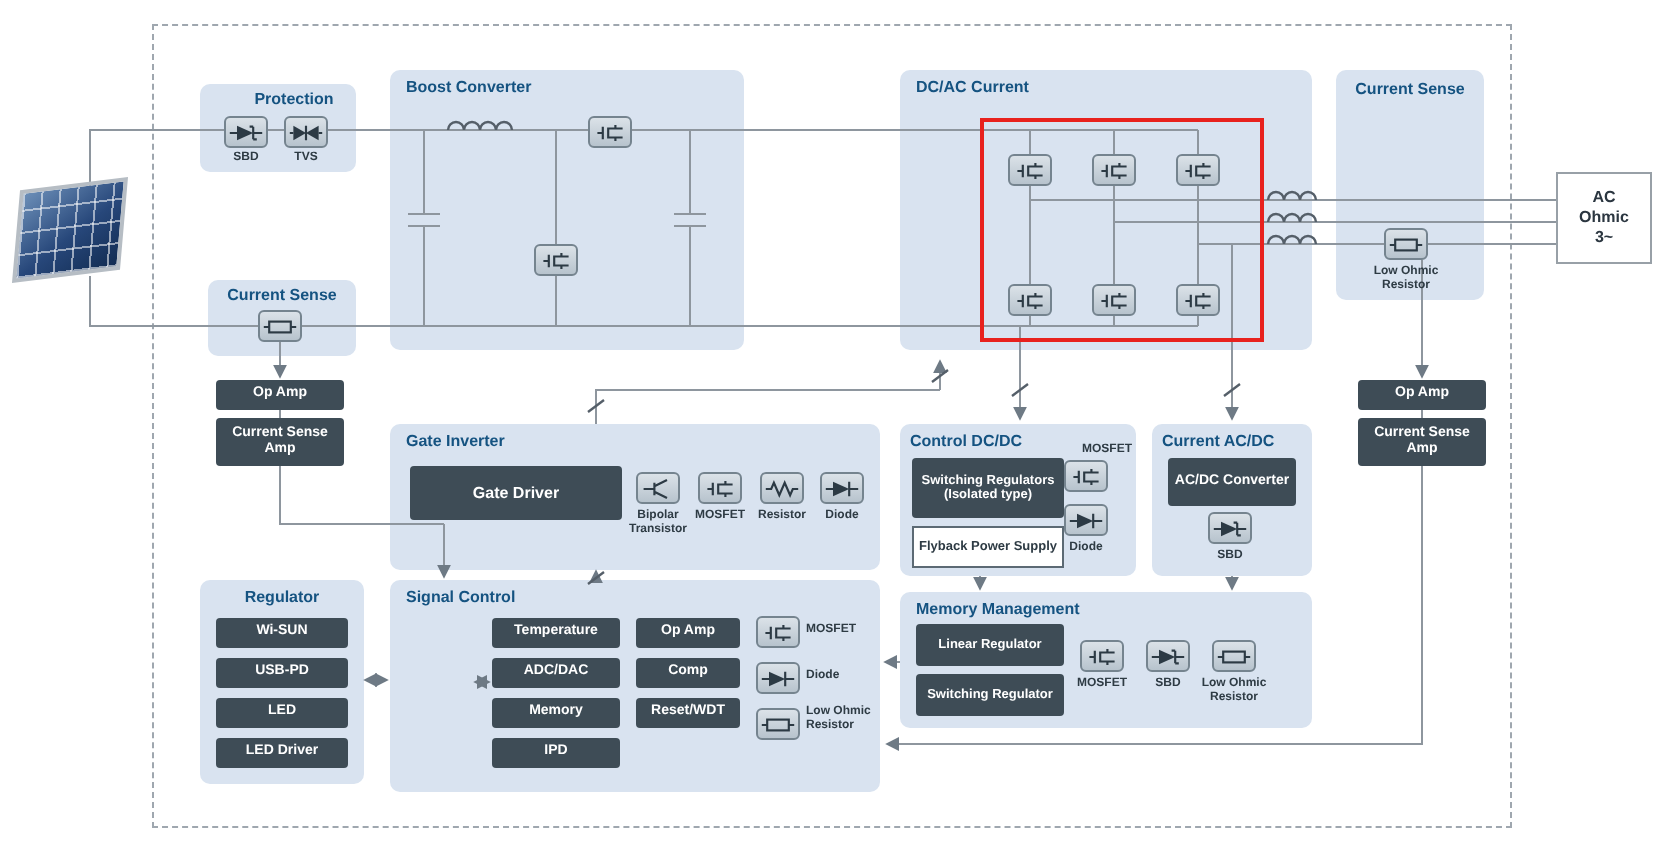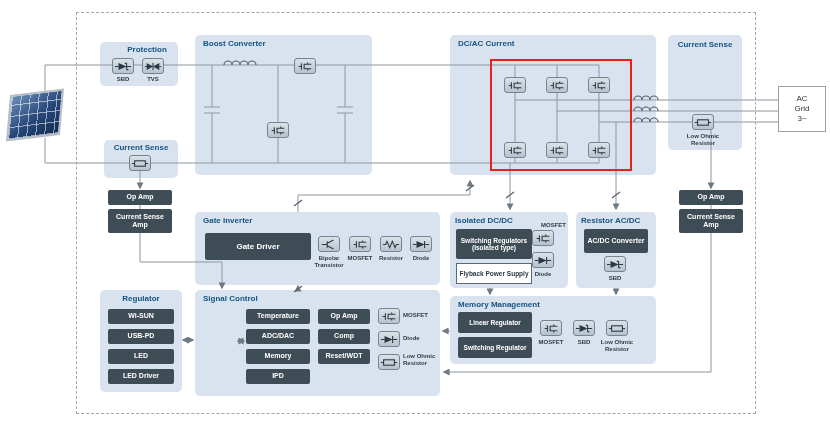--- a/index.html
+++ b/index.html
@@ -17,21 +17,21 @@
   .clabel{position:absolute;font-size:6px;font-weight:bold;color:#2e3b44;text-align:center;z-index:3;line-height:1.1}
   .clabel.l{text-align:left}
   svg.wires{position:absolute;left:0;top:0;z-index:2;pointer-events:none}
   .redbox{position:absolute;left:490px;top:59px;width:142px;height:112px;border:2.5px solid #e8211d;z-index:5}
   .solar{position:absolute;left:8px;top:92px;width:54px;height:46px;z-index:3;border:2px solid #b6bdc4;transform:skewY(-7deg) skewX(-5deg);
     background-image:
       repeating-linear-gradient(90deg, rgba(255,255,255,.55) 0 1px, transparent 1px 9px),
       repeating-linear-gradient(0deg, rgba(255,255,255,.55) 0 1px, transparent 1px 11px),
       linear-gradient(145deg,#6c8fb8 0%,#27477a 55%,#122c52 100%);}
   .acgrid{position:absolute;left:778px;top:86px;width:48px;height:46px;background:#fff;border:1.5px solid #98a0a7;z-index:3;
-    display:flex;flex-direction:column;align-items:center;justify-content:center;color:#2b3640;font-size:8px;font-weight:normal;line-height:1.25}
+    display:flex;flex-direction:column;align-items:center;justify-content:center;color:#2b3640;font-size:8px;font-weight:bold;line-height:1.25}
 </style>
 </head>
 <body>
 
 <div class="stage">
 
   <div class="dashed"></div>
   <div class="solar"></div>
 
   <div class="panel" style="left:100px;top:42px;width:78px;height:44px"></div>
@@ -86,22 +86,22 @@
       <path d="M294 206l8 -6M466 191l8 -6M506 198l8 -6M612 198l8 -6M294 292l8 -6"></path>
     </g>
   </svg>
 
   <div class="ptitle ctr" style="left:100px;top:45px;width:94px">Protection</div>
   <div class="ptitle" style="left:203px;top:39px">Boost Converter</div>
   <div class="ptitle" style="left:458px;top:39px">DC/AC Current</div>
   <div class="ptitle ctr" style="left:668px;top:40px;width:74px">Current Sense</div>
   <div class="ptitle ctr" style="left:104px;top:143px;width:74px">Current Sense</div>
   <div class="ptitle" style="left:203px;top:216px">Gate Inverter</div>
-  <div class="ptitle" style="left:455px;top:216px">Isolated DC/DC</div>
-  <div class="ptitle" style="left:581px;top:216px">Resistor AC/DC</div>
+  <div class="ptitle" style="left:455px;top:216px">Control DC/DC</div>
+  <div class="ptitle" style="left:581px;top:216px">Current AC/DC</div>
   <div class="ptitle" style="left:458px;top:300px">Memory Management</div>
   <div class="ptitle ctr" style="left:100px;top:294px;width:82px">Regulator</div>
   <div class="ptitle" style="left:203px;top:294px">Signal Control</div>
 
   <span class="chip" style="left:112px;top:58px">
       <svg viewBox="0 0 20 12">
         <path d="M1 6h4M14 6h5M14 2.5v7M14 2.5h-2M14 9.5h2" fill="none" stroke="currentColor" stroke-width="1.2"></path>
         <path d="M5 2l9 4-9 4z" fill="currentColor"></path>
       </svg>
     </span>
@@ -161,21 +161,21 @@
   <span class="chip" style="left:692px;top:114px">
       <svg viewBox="0 0 20 12">
         <path d="M1 6h3M16 6h3" fill="none" stroke="currentColor" stroke-width="1.2"></path>
         <rect x="4" y="3" width="12" height="6" fill="none" stroke="currentColor" stroke-width="1.2"></rect>
       </svg>
     </span>
   <div class="clabel" style="left:681px;top:133px;width:44px">Low Ohmic Resistor</div>
 
   <div class="acgrid">
     <span>AC</span>
-    <span>Grid</span>
+    <span>Ohmic</span>
     <span>3~</span>
   </div>
 
   <span class="chip" style="left:129px;top:155px">
       <svg viewBox="0 0 20 12">
         <path d="M1 6h3M16 6h3" fill="none" stroke="currentColor" stroke-width="1.2"></path>
         <rect x="4" y="3" width="12" height="6" fill="none" stroke="currentColor" stroke-width="1.2"></rect>
       </svg>
     </span>
   <div class="btn" style="left:108px;top:190px;width:64px;height:15px">Op Amp</div>

